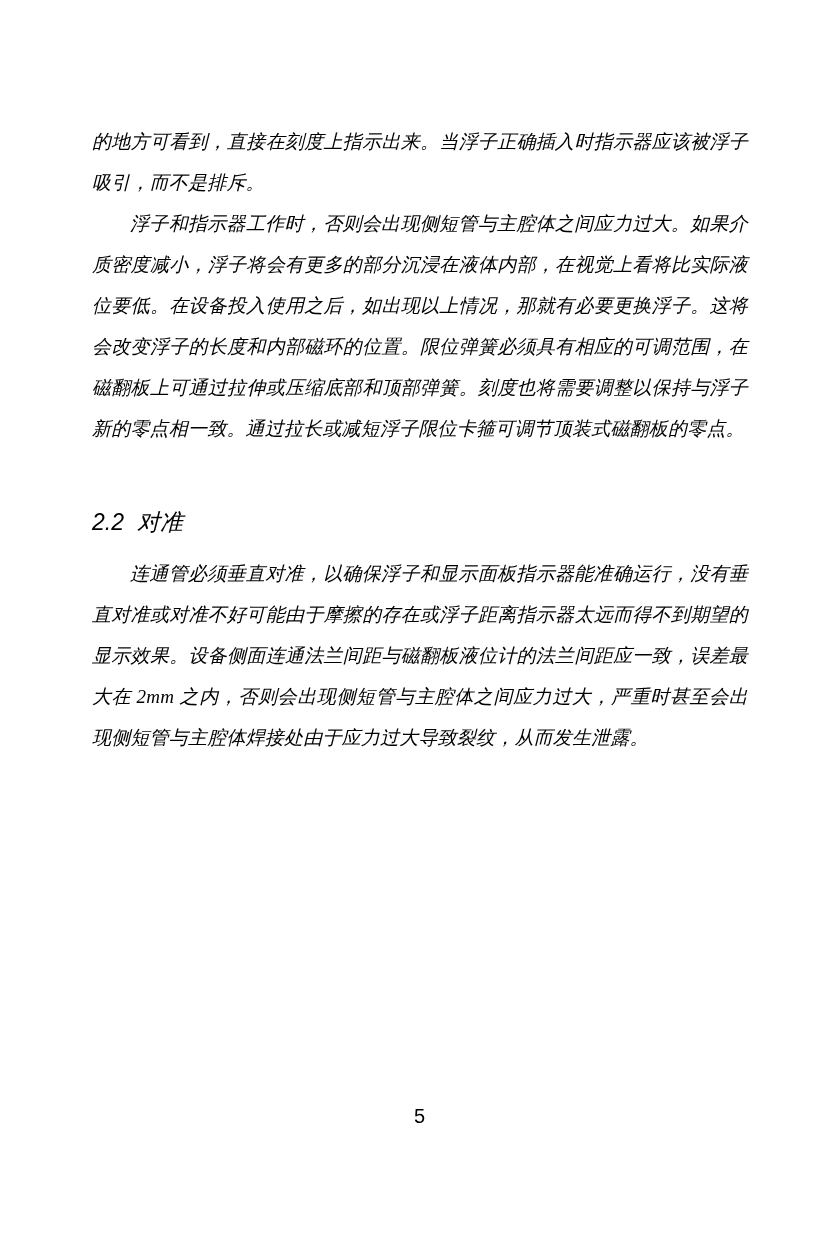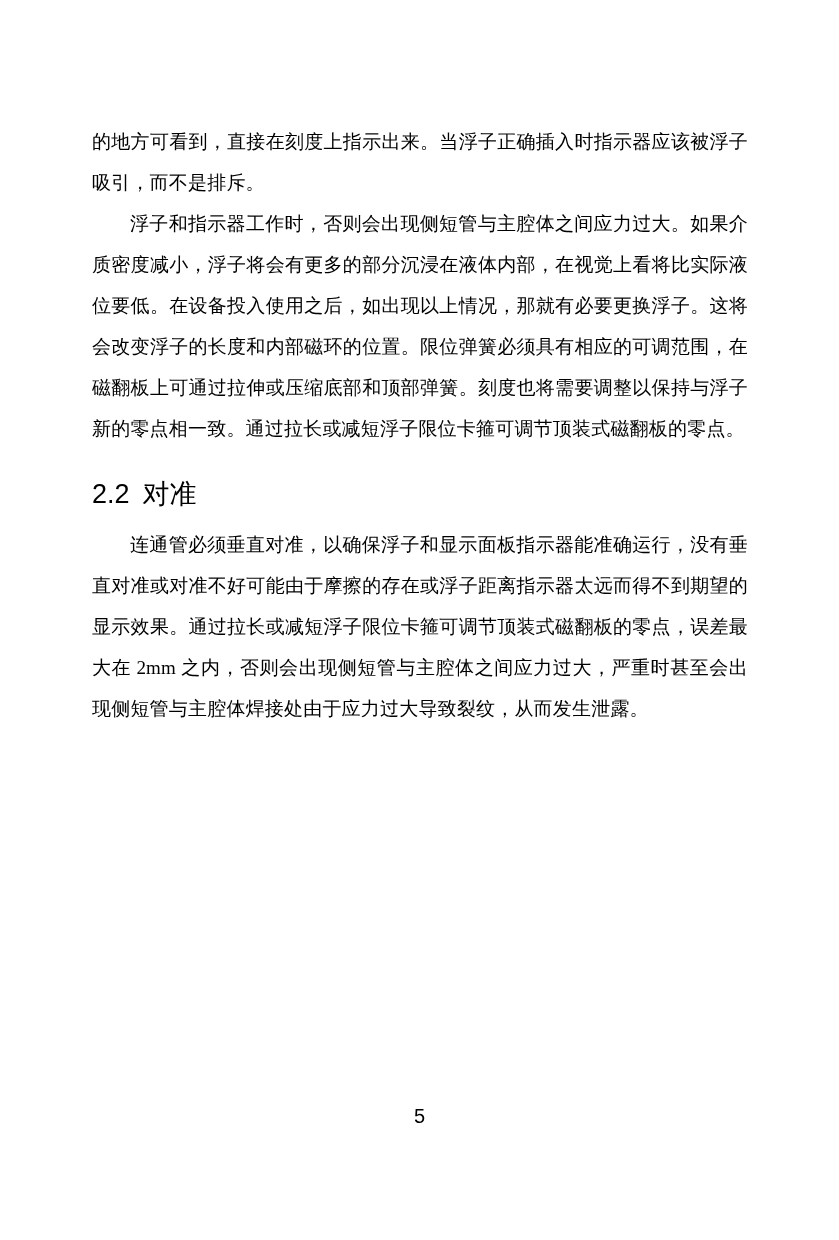--- a/index.html
+++ b/index.html
@@ -12,38 +12,39 @@
     width: 839px;
     height: 1240px;
     background: #ffffff;
     color: #000000;
     font-family: "Liberation Serif", "DejaVu Serif", serif;
     overflow: hidden;
     box-sizing: border-box;
   }
   .content {
     padding: 121px 91px 0 92px;
+    font-style: italic;
   }
   .para {
     margin: 0;
     font-size: 19px;
     line-height: 41px;
     text-align: justify;
     text-indent: 2em;
     letter-spacing: 0.2px;
   }
   .para.no-indent {
     text-indent: 0;
   }
   .warning-label {
     font-weight: bold;
   }
   .section-heading {
-    margin: 30px 0 15px 0;
-    font-size: 27px;
+    margin: 58px 0 15px 0;
+    font-size: 23px;
     font-weight: normal;
     line-height: 30px;
   }
   .section-heading .heading-num {
     font-family: "Liberation Sans", "DejaVu Sans", sans-serif;
     margin-right: 13px;
   }
   .page-number {
     position: absolute;
     left: 0;
@@ -61,18 +62,18 @@
   <div class="content">
 
     <p class="para no-indent">的地方可看到，直接在刻度上指示出来。当浮子正确插入时指示器应该被浮子吸引，而不是排斥。</p>
 
 
     <p class="para">浮子和指示器工作时，否则会出现侧短管与主腔体之间应力过大。如果介质密度减小，浮子将会有更多的部分沉浸在液体内部，在视觉上看将比实际液位要低。在设备投入使用之后，如出现以上情况，那就有必要更换浮子。这将会改变浮子的长度和内部磁环的位置。限位弹簧必须具有相应的可调范围，在磁翻板上可通过拉伸或压缩底部和顶部弹簧。刻度也将需要调整以保持与浮子新的零点相一致。通过拉长或减短浮子限位卡箍可调节顶装式磁翻板的零点。</p>
 
 
     <h2 class="section-heading"><span class="heading-num">2.2</span><span>对准</span></h2>
 
-    <p class="para">连通管必须垂直对准，以确保浮子和显示面板指示器能准确运行，没有垂直对准或对准不好可能由于摩擦的存在或浮子距离指示器太远而得不到期望的显示效果。通过拉长或减短浮子限位卡箍可调节顶装式磁翻板的零点，误差最大在 2mm 之内，否则会出现侧短管与主腔体之间应力过大，严重时甚至会出现侧短管与主腔体焊接处由于应力过大导致裂纹，从而发生泄露。</p>
+    <p class="para">连通管必须垂直对准，以确保浮子和显示面板指示器能准确运行，没有垂直对准或对准不好可能由于摩擦的存在或浮子距离指示器太远而得不到期望的显示效果。设备侧面连通法兰间距与磁翻板液位计的法兰间距应一致，误差最大在 2mm 之内，否则会出现侧短管与主腔体之间应力过大，严重时甚至会出现侧短管与主腔体焊接处由于应力过大导致裂纹，从而发生泄露。</p>
 
   </div>
 
   <div class="page-number">5</div>
 </div>
 
 </body></html>

